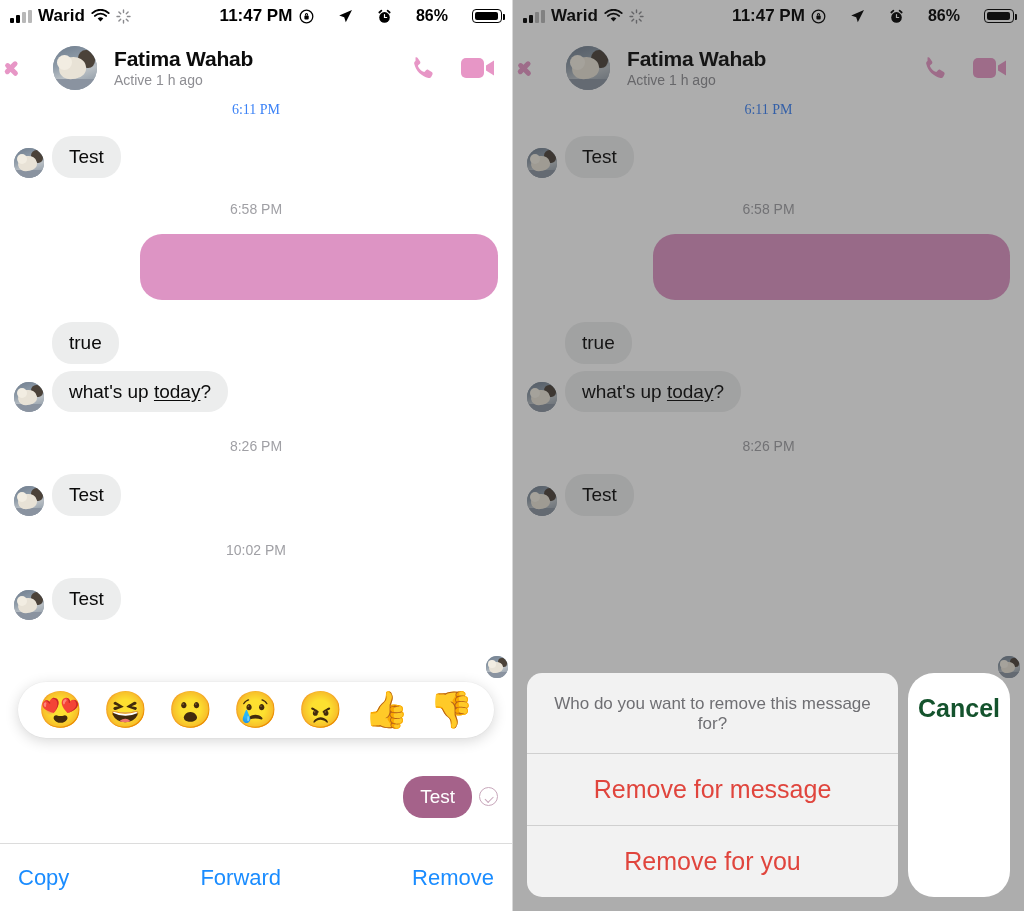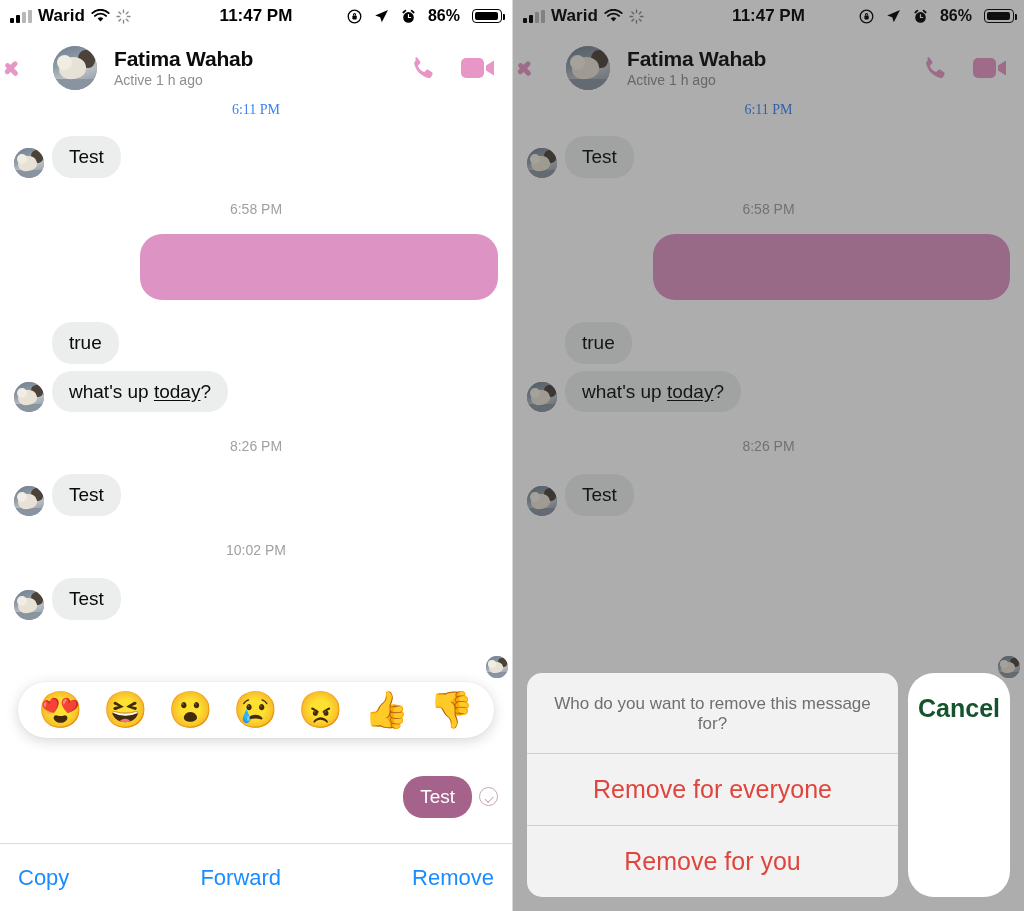--- a/index.html
+++ b/index.html
@@ -15,21 +15,21 @@
   .panel.right { border-left:1px solid #d8d8d8; }
 
   
   .statusbar {
     height:32px; display:flex; align-items:center;
     padding:0 10px 0 10px; font-size:17px; font-weight:700; color:#000;
     position:relative; z-index:5; background:#fff;
   }
   .sb-left { display:flex; align-items:center; gap:6px; }
   .sb-center { position:absolute; left:0; right:0; text-align:center; font-size:17px; font-weight:700; pointer-events:none; }
-  .sb-right { margin-left:auto; display:flex; align-items:center; gap:12px; }
+  .sb-right { margin-left:auto; display:flex; align-items:center; gap:24px; }
   .bars { display:flex; align-items:flex-end; gap:2px; height:13px; }
   .bars i { width:4px; background:#000; border-radius:1px; display:block; }
   .bars i:nth-child(1){ height:5px; }
   .bars i:nth-child(2){ height:8px; }
   .bars i:nth-child(3){ height:11px; background:#b8b8b8; }
   .bars i:nth-child(4){ height:13px; background:#b8b8b8; }
   .carrier { font-size:17px; font-weight:600; letter-spacing:.1px; }
   .batt-pct { font-size:16px; font-weight:600; }
   .batt { width:30px; height:14px; border:1.6px solid #000; border-radius:4px; position:relative; }
   .batt::after { content:""; position:absolute; right:-4px; top:4px; width:2px; height:6px; background:#000; border-radius:0 1px 1px 0; }
@@ -455,19 +455,19 @@
         <div class="bubble out">Test</div>
         <span class="tick"></span>
       </div>
     </div>
 
     <div class="dim-overlay"></div>
 
     <div class="sheet-wrap">
       <div class="sheet-group">
         <div class="sheet-title">Who do you want to remove this message for?</div>
-        <div class="sheet-item">Remove for everyone</div>
+        <div class="sheet-item">Remove for message</div>
         <div class="sheet-item">Remove for you</div>
       </div>
       <div class="sheet-cancel">Cancel</div>
     </div>
   </div>
 </div>
 
 </body></html>

